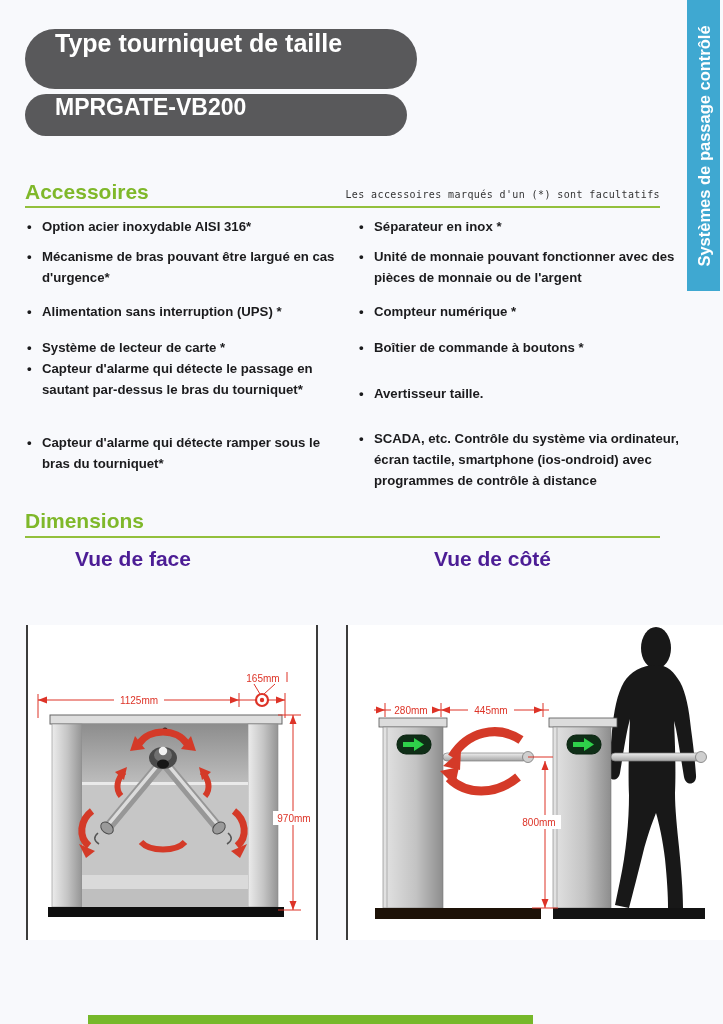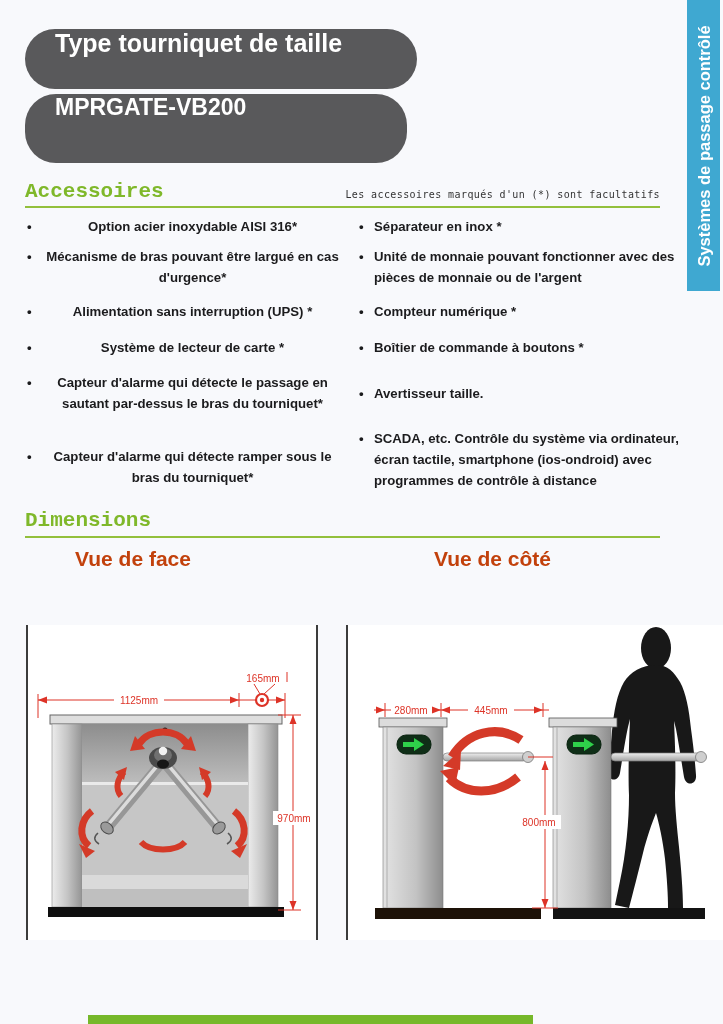--- a/index.html
+++ b/index.html
@@ -3,50 +3,50 @@
 <meta charset="utf-8">
 <style>
   * { margin:0; padding:0; box-sizing:border-box; }
   body { background:#e8e8e8; font-family:"Liberation Sans", sans-serif; }
   .page { position:relative; width:723px; height:1024px; background:#f8f9fc; overflow:hidden; margin:0 auto; }
 
   
   .pill { position:absolute; background:#59595b; color:#fff; border-radius:31px;
           display:flex; align-items:flex-start; padding:0 30px; font-weight:bold; }
   .pill-primary { left:25px; top:29px; width:392px; height:60px; font-size:25px; }
-  .pill-model   { left:25px; top:94px; width:382px; height:69px; font-size:23px; }
+  .pill-model   { left:25px; top:94px; width:382px; height:42px; font-size:23px; }
 
   
   .banner { position:absolute; left:687px; top:0; width:33px; height:291px; background:#3fa8d1; }
   .banner span { position:absolute; left:50%; top:50%;
                  transform:translate(-50%,-50%) rotate(-90deg);
                  white-space:nowrap; color:#fff; font-weight:bold; font-size:16.5px; }
 
   
-  .sec-heading { position:absolute; color:#7fb82a; font-weight:bold; font-size:21px;font-family:Liberation Mono, monospace; }
+  .sec-heading { position:absolute; color:#7fb82a; font-weight:bold; font-size:21px; }
   .rule { position:absolute; left:25px; width:635px; height:2px; background:#93c03c; }
   .note { position:absolute; right:63px; top:189px; font-family:"DejaVu Sans Mono", monospace;
           font-size:10px; letter-spacing:.4px; color:#333; }
 
   
   ul.acc { position:absolute; top:216px; list-style:none; }
   ul.acc li { position:relative; padding-left:17px; font-size:13.2px; font-weight:bold;
               color:#1b1b1d; line-height:21px; }
   ul.acc li::before { content:"\2022"; position:absolute; left:2px; }
-  .col-left  { left:25px;  width:318px;text-align:center; }
+  .col-left  { left:25px;  width:318px; }
   .col-right { left:357px; width:322px; }
   .col-left  li:nth-child(1){margin-bottom:9px}  .col-left  li:nth-child(2){margin-bottom:13px}
-  .col-left  li:nth-child(3){margin-bottom:15px} .col-left  li:nth-child(4){margin-bottom:14px}
+  .col-left  li:nth-child(3){margin-bottom:15px} .col-left  li:nth-child(4){margin-bottom:0}
   .col-left  li:nth-child(5){margin-bottom:32px}
   .col-right li:nth-child(1){margin-bottom:9px}  .col-right li:nth-child(2){margin-bottom:13px}
   .col-right li:nth-child(3){margin-bottom:15px} .col-right li:nth-child(4){margin-bottom:25px}
   .col-right li:nth-child(5){margin-bottom:24px}
 
   
-  .view-title { position:absolute; top:547px; color:#c2410c; font-weight:bold; font-size:21px; text-align:center; }
+  .view-title { position:absolute; top:547px; color:#4c1d95; font-weight:bold; font-size:21px; text-align:center; }
   .vt-front { left:28px;  width:210px; }
   .vt-side  { left:390px; width:205px; }
   .panel { position:absolute; top:625px; height:315px; background:#fff;
            border-left:2px solid #3c3c3c; border-right:2px solid #3c3c3c; }
   .panel-front { left:26px;  width:292px; }
   .panel-side  { left:346px; width:407px;padding-left:8px; }
   .panel svg { display:block; width:100%; height:100%; }
 
   .footer-bar { position:absolute; left:88px; top:1015px; width:445px; height:9px; background:#76b82a; }
 

